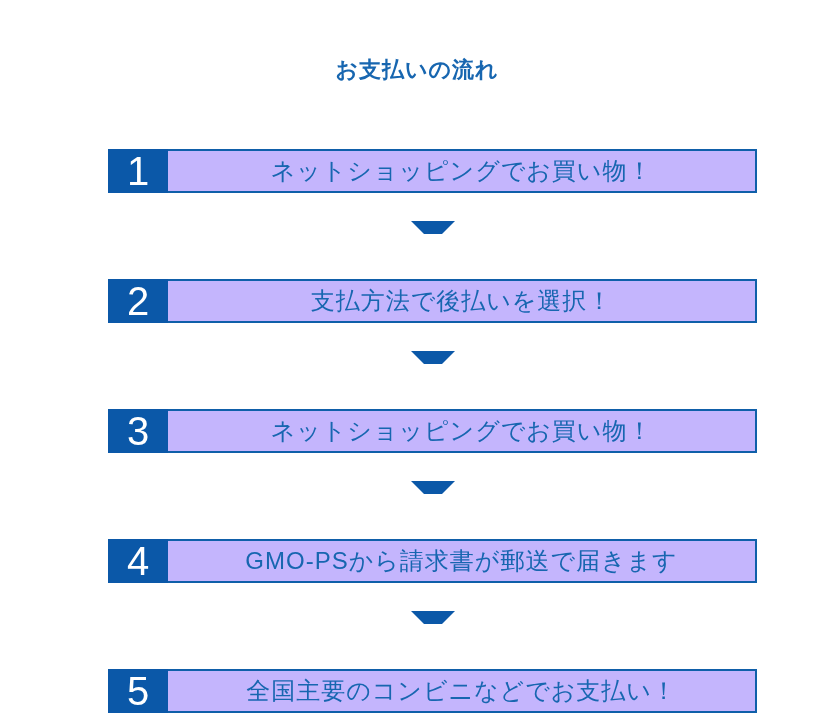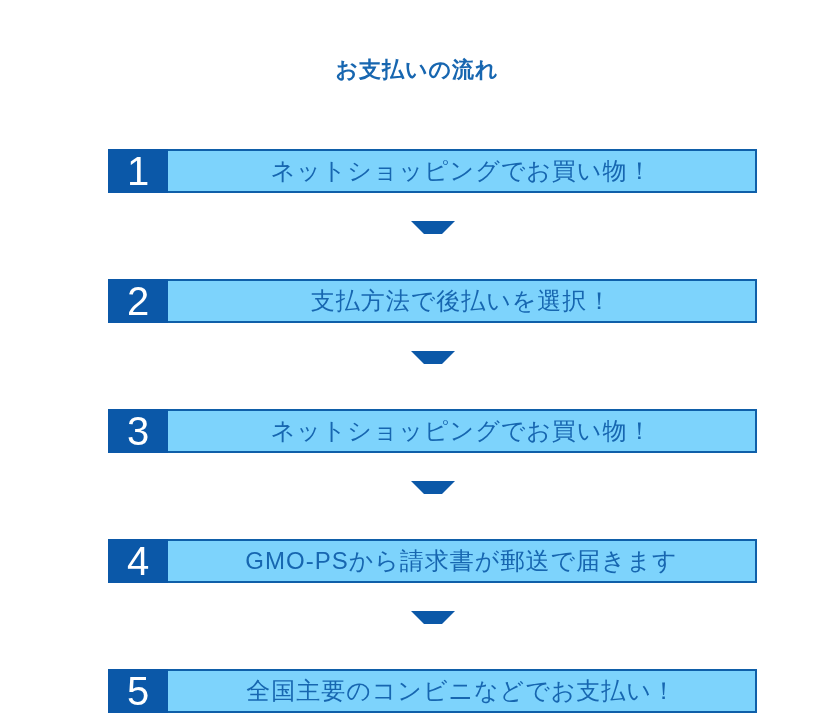--- a/index.html
+++ b/index.html
@@ -47,21 +47,21 @@
     font-weight: 300;
     display: flex;
     align-items: center;
     justify-content: center;
     line-height: 1;
   }
   .step-body {
     flex: 1;
     border: 2px solid var(--border);
     border-left: none;
-    background: #7dd3fc;
+    background: #c4b5fd;
     display: flex;
     align-items: center;
     justify-content: center;
   }
   .step-label {
     color: var(--text);
     font-size: 24px;
     font-weight: 500;
     letter-spacing: 1px;
     white-space: nowrap;

